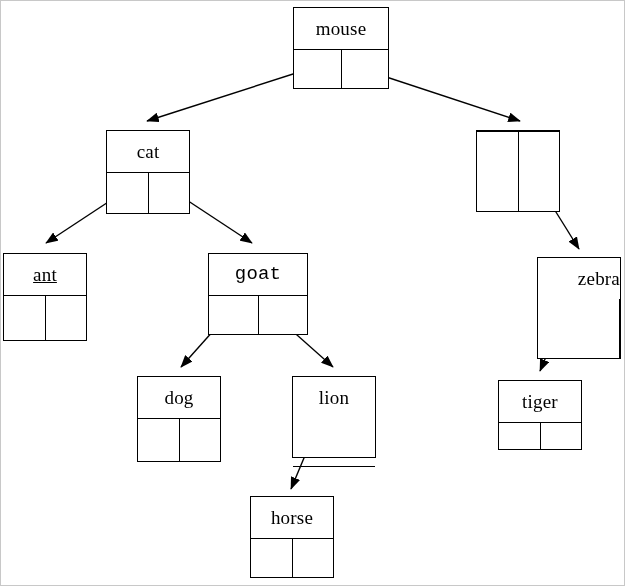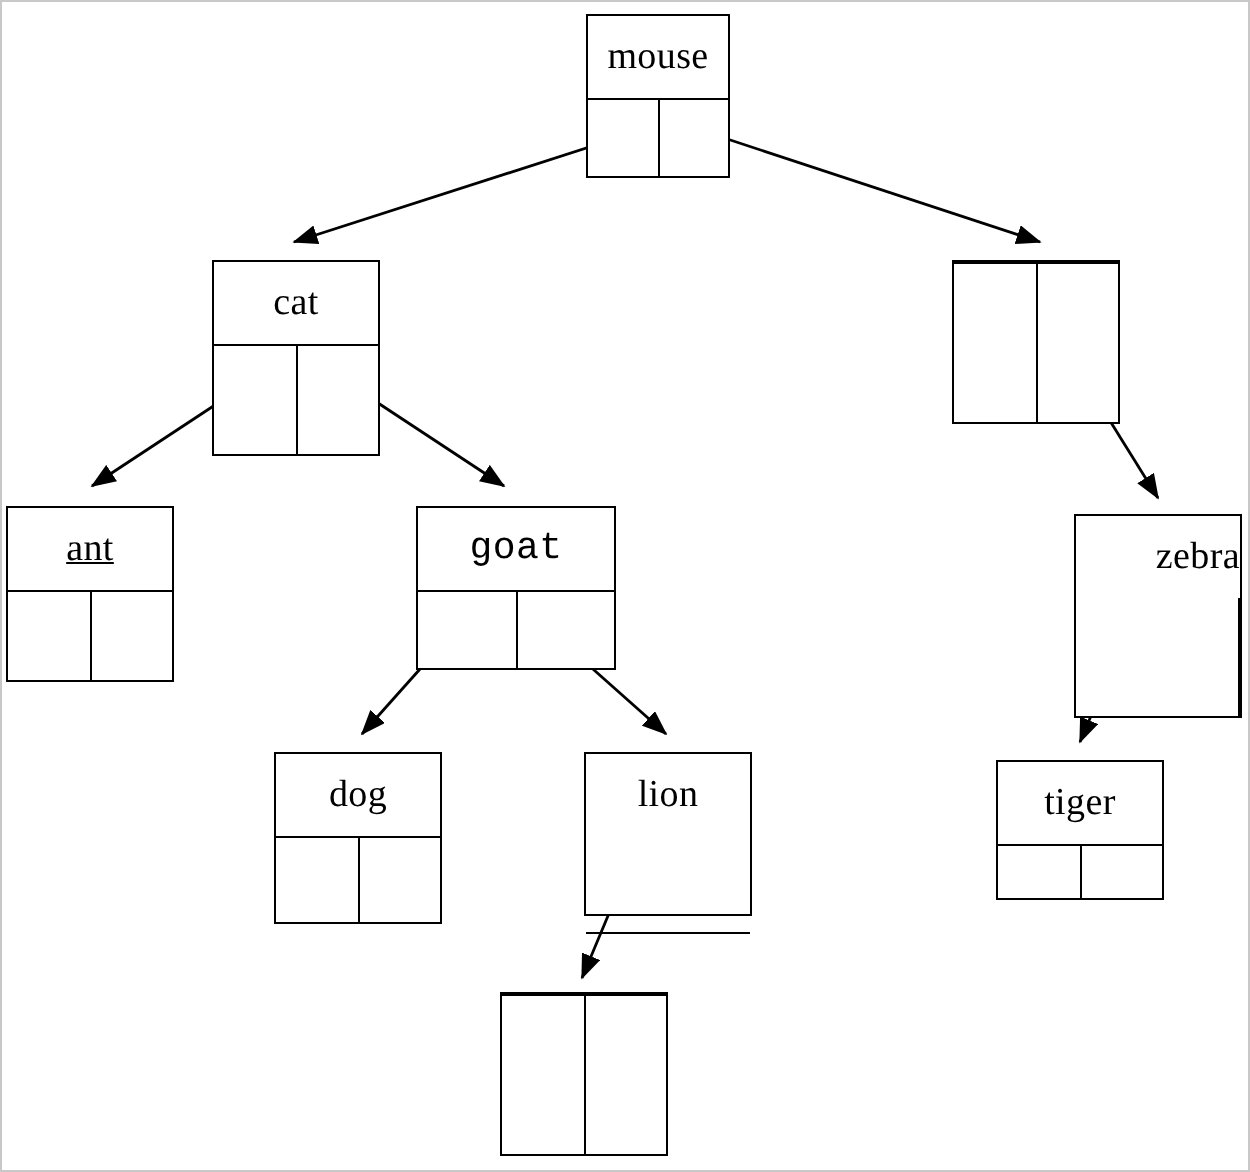--- a/index.html
+++ b/index.html
@@ -75,28 +75,28 @@
         <line x1="166" y1="186" x2="251" y2="242" stroke="#000000" stroke-width="1.4" marker-end="url(#arrowhead)"></line>
         <line x1="230" y1="310" x2="180" y2="366" stroke="#000000" stroke-width="1.4" marker-end="url(#arrowhead)"></line>
         <line x1="269" y1="310" x2="332" y2="366" stroke="#000000" stroke-width="1.4" marker-end="url(#arrowhead)"></line>
         <line x1="540" y1="187" x2="578" y2="248" stroke="#000000" stroke-width="1.4" marker-end="url(#arrowhead)"></line>
         <line x1="563" y1="313" x2="539" y2="370" stroke="#000000" stroke-width="1.4" marker-end="url(#arrowhead)"></line>
         <line x1="313" y1="433" x2="290" y2="488" stroke="#000000" stroke-width="1.4" marker-end="url(#arrowhead)"></line>
       </g>
   </svg>
 
   <div id="nodes-group">
-      <div class="node" style="left: 292px; top: 6px; width: 72px; height: 82px;">
+      <div class="node" style="left: 292px; top: 6px; width: 96px; height: 82px;">
         <div class="node-label">mouse</div>
         <div class="node-ptrs">
           <div class="ptr-cell left"></div>
           <div class="ptr-cell right"></div>
         </div>
       </div>
-      <div class="node" style="left: 105px; top: 129px; width: 84px; height: 98px;">
+      <div class="node" style="left: 105px; top: 129px; width: 84px; height: 84px;">
         <div class="node-label">cat</div>
         <div class="node-ptrs">
           <div class="ptr-cell left"></div>
           <div class="ptr-cell right"></div>
         </div>
       </div>
       <div class="node" style="left: 475px; top: 129px; width: 84px; height: 82px;">
         <div class="node-ptrs">
           <div class="ptr-cell left"></div>
           <div class="ptr-cell right"></div>
@@ -138,20 +138,21 @@
         </div>
       </div>
       <div class="node" style="left: 497px; top: 379px; width: 84px; height: 70px;">
         <div class="node-label">tiger</div>
         <div class="node-ptrs">
           <div class="ptr-cell left"></div>
           <div class="ptr-cell right"></div>
         </div>
       </div>
       <div class="node" style="left: 249px; top: 495px; width: 84px; height: 82px;">
+        <div class="node-label">horse</div>
         <div class="node-ptrs">
           <div class="ptr-cell left"></div>
           <div class="ptr-cell right"></div>
         </div>
       </div>
     </div>
 
 </div>
 
 </body></html>

